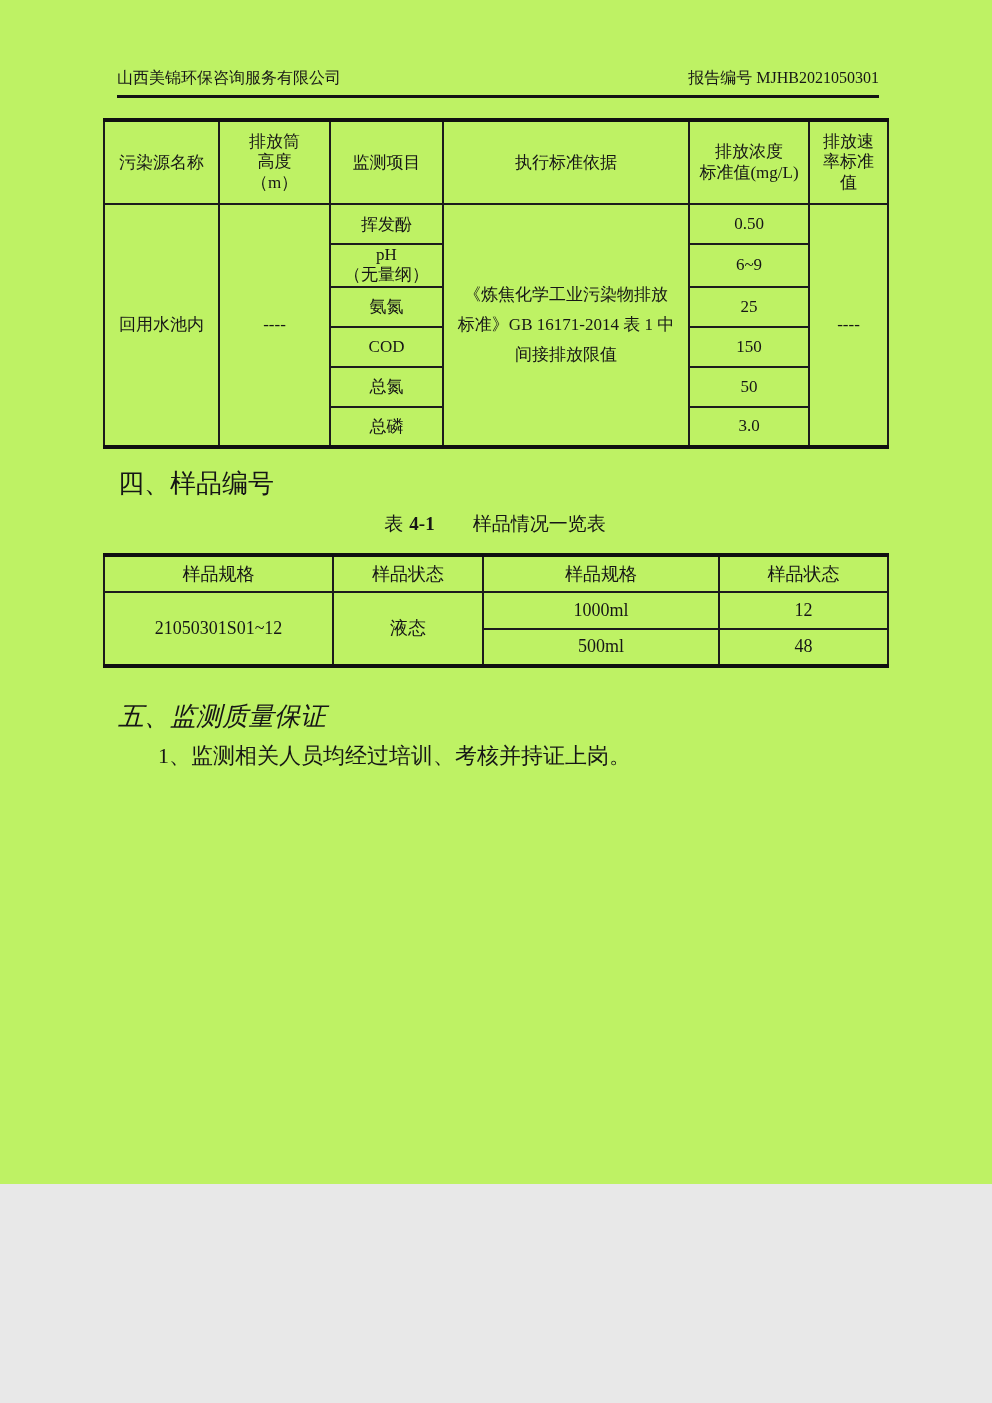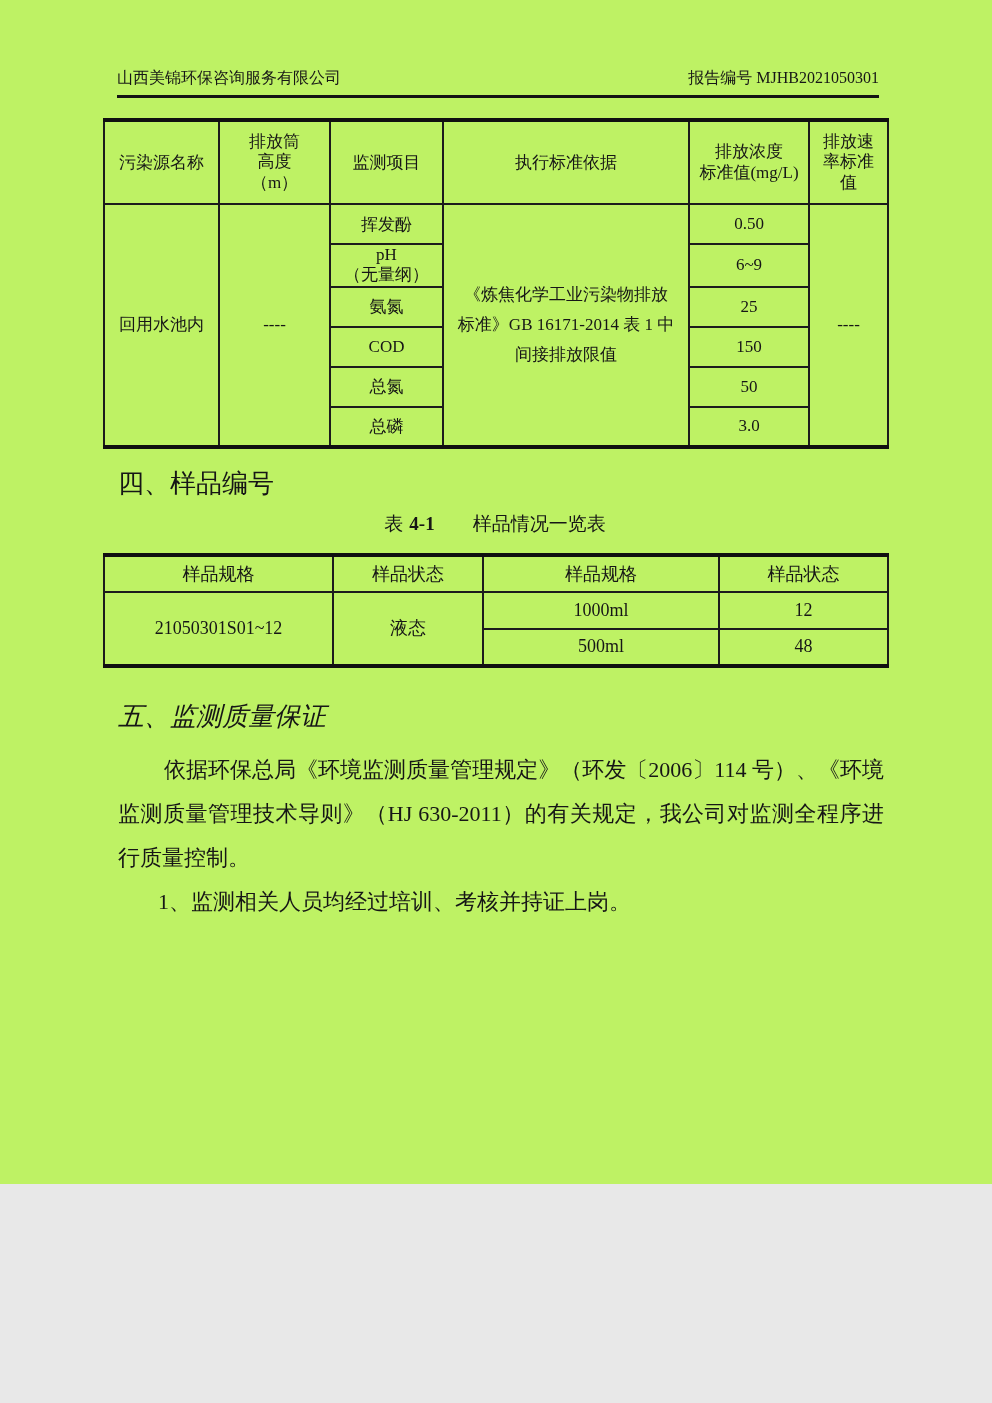--- a/index.html
+++ b/index.html
@@ -216,20 +216,19 @@
         <tr>
           <td>500ml</td>
           <td>48</td>
         </tr>
       </tbody>
     </table>
 
     <h2 class="section-title second">五、监测质量保证</h2>
 
     <div class="bodytext">
-      <p class="lead">依据环保总局《环境监测质量管理规定》（环发〔2006〕114 号）、《环境监测质量管理技术导则》（HJ 630-2011）的有关规定，我公司对监测全程序进行质量控制。</p>
       <p class="item">1、监测相关人员均经过培训、考核并持证上岗。</p>
     </div>
 
   </div>
 
 
 </div>
 
 </body></html>

